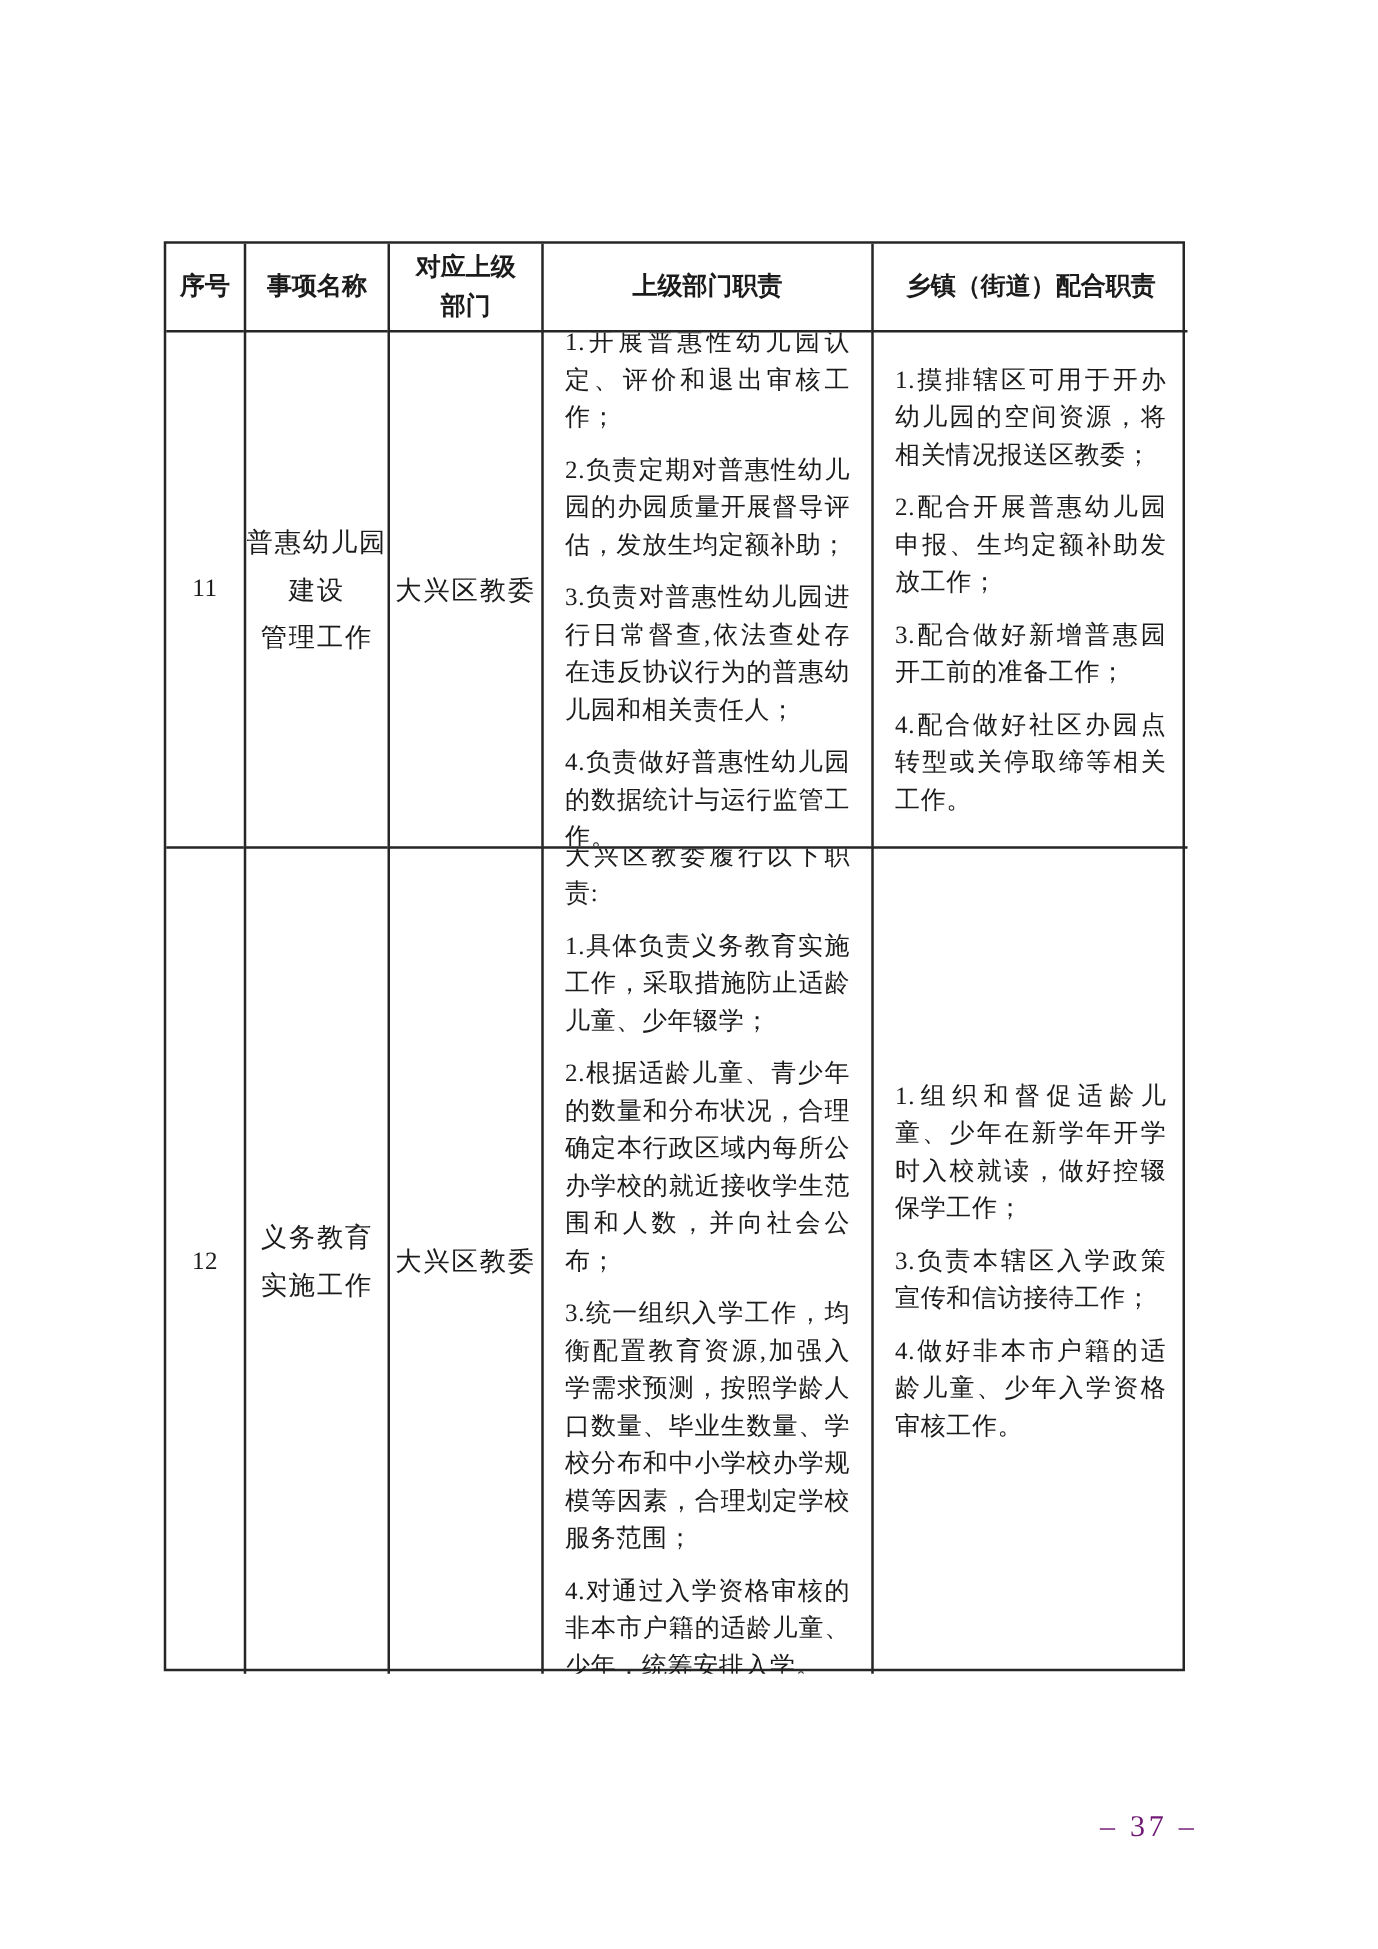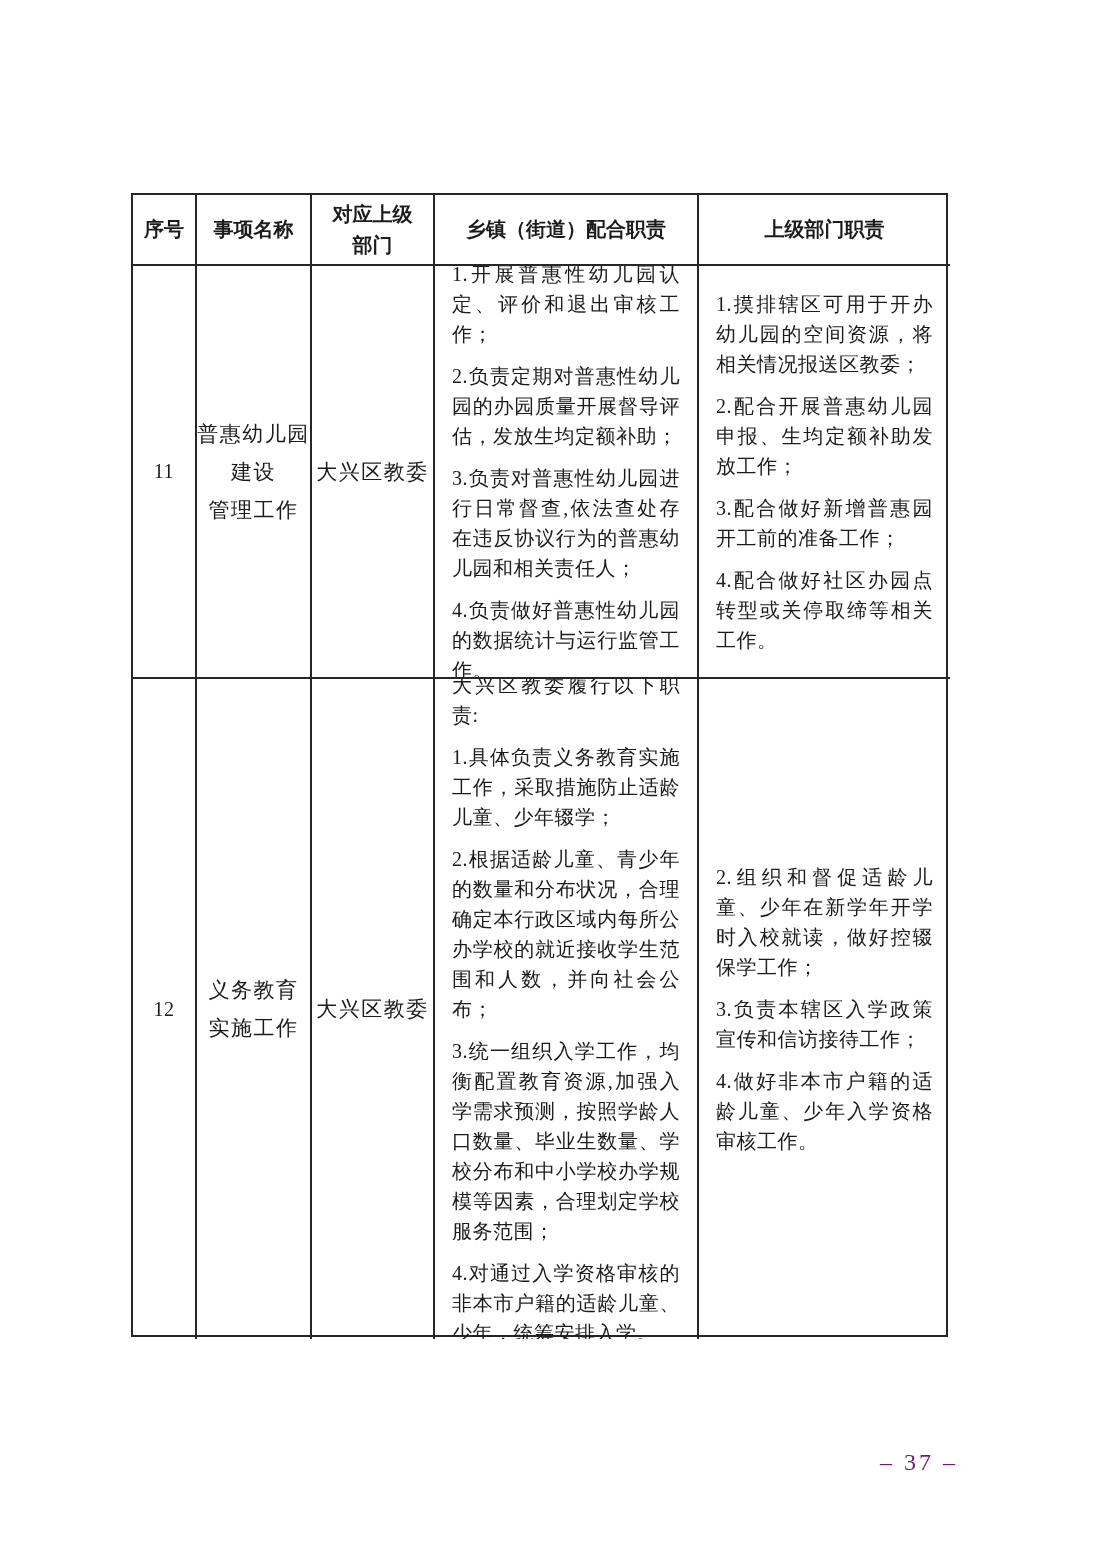--- a/index.html
+++ b/index.html
@@ -88,24 +88,24 @@
     <div class="c h">
       <span class="hspan">序号</span>
     </div>
     <div class="c h">
       <span class="hspan">事项名称</span>
     </div>
     <div class="c h">
       <span class="hspan narrow">对应上级部门</span>
     </div>
     <div class="c h">
-      <span class="hspan">乡镇（街道）配合职责</span>
+      <span class="hspan">上级部门职责</span>
     </div>
     <div class="c h">
-      <span class="hspan">上级部门职责</span>
+      <span class="hspan">乡镇（街道）配合职责</span>
     </div>
 
     <div class="c center seqcell">11</div>
     <div class="c center namecell">
         <div>普惠幼儿园</div>
         <div>建设</div>
         <div>管理工作</div>
       </div>
     <div class="c center deptcell">大兴区教委</div>
     <div class="c duties">
@@ -128,21 +128,21 @@
       </div>
     <div class="c center deptcell">大兴区教委</div>
     <div class="c duties">
       <p>大兴区教委履行以下职责:</p>
     <p>1.具体负责义务教育实施工作，采取措施防止适龄儿童、少年辍学；</p>
         <p>2.根据适龄儿童、青少年的数量和分布状况，合理确定本行政区域内每所公办学校的就近接收学生范围和人数，并向社会公布；</p>
         <p>3.统一组织入学工作，均衡配置教育资源,加强入学需求预测，按照学龄人口数量、毕业生数量、学校分布和中小学校办学规模等因素，合理划定学校服务范围；</p>
         <p>4.对通过入学资格审核的非本市户籍的适龄儿童、少年，统筹安排入学。</p>
       </div>
     <div class="c duties">
-        <p>2.组织和督促适龄儿童、少年在新学年开学时入校就读，做好控辍保学工作；</p>
+        <p>1.组织和督促适龄儿童、少年在新学年开学时入校就读，做好控辍保学工作；</p>
         <p>3.负责本辖区入学政策宣传和信访接待工作；</p>
         <p>4.做好非本市户籍的适龄儿童、少年入学资格审核工作。</p>
       </div>
 
   </div>
 
   <div class="pagenum">– 37 –</div>
 
 </div>
 

